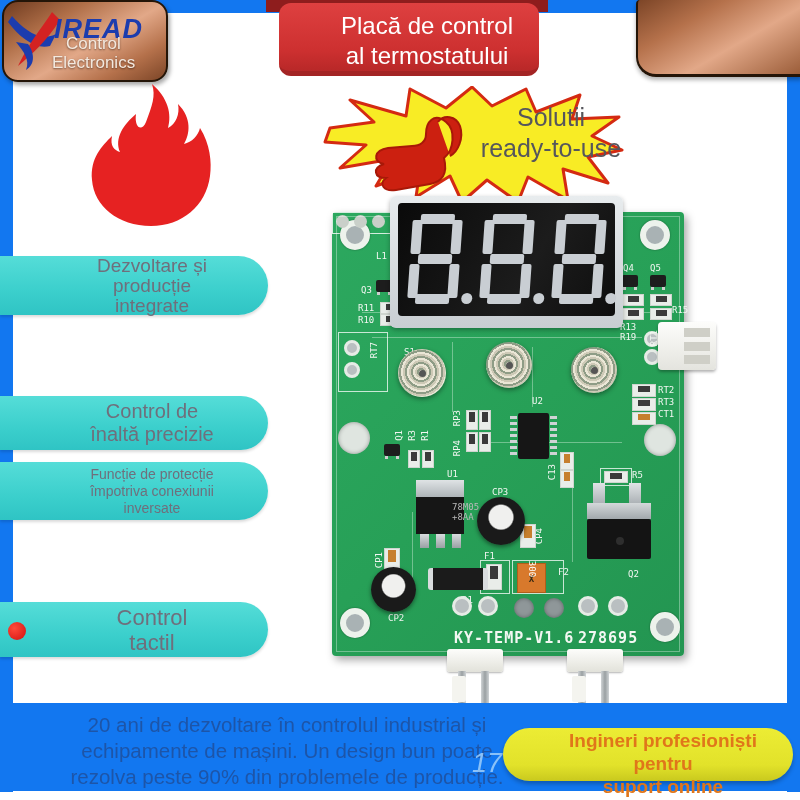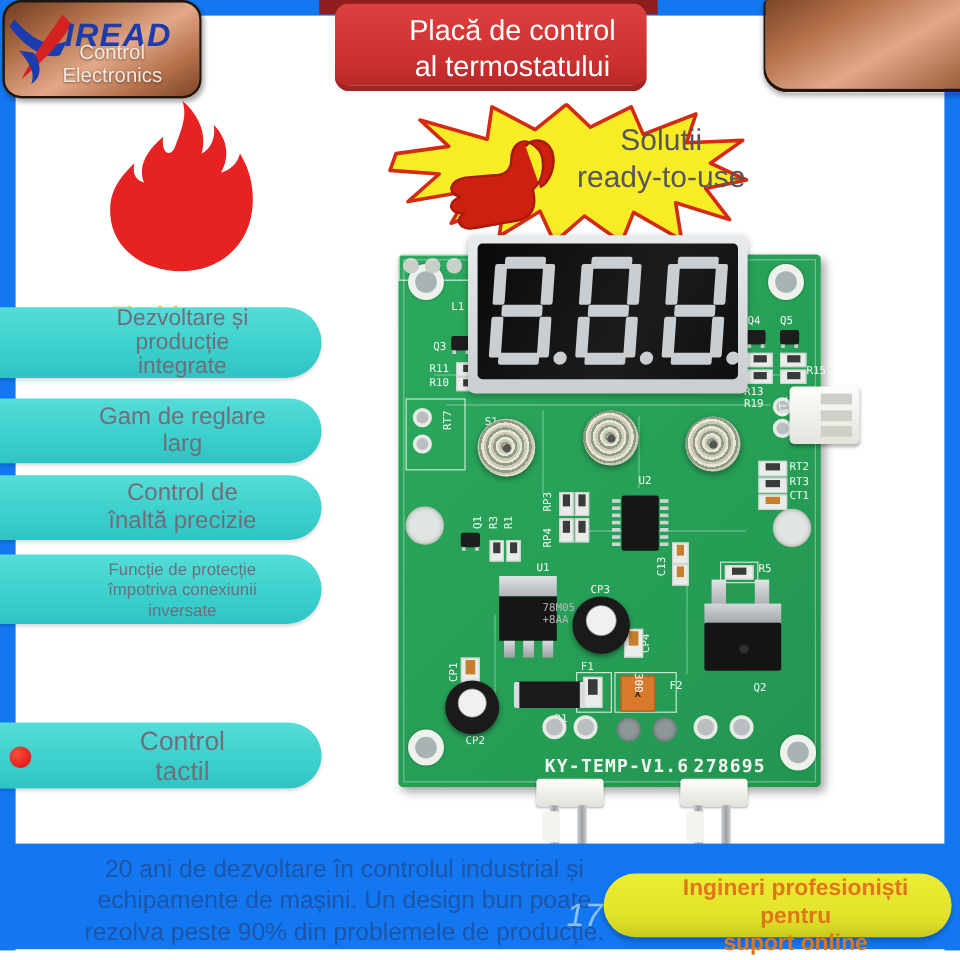--- a/index.html
+++ b/index.html
@@ -168,22 +168,20 @@
   <svg class="abs" id="burst" viewBox="0 0 305 120">
     <polygon fill="#f8ec25" stroke="#d42a12" stroke-width="3" stroke-linejoin="round" points="8,42 52,36 28,14 84,30 88,3 124,22 150,1 170,20 204,3 214,26 258,9 250,33 297,31 270,50 300,64 266,71 286,97 241,83 246,114 206,91 196,116 165,94 140,116 128,90 94,111 98,84 54,100 70,73 18,82 44,59 3,56"></polygon>
     <path fill="#cc2010" stroke="#a81808" stroke-width="2" d="M66 62 C52 64 50 76 62 78 C50 82 52 92 64 92 C56 98 62 106 74 104 L108 98 C120 96 126 88 122 72 C132 64 134 44 124 36 C112 26 104 36 104 48 C104 56 98 60 90 60 Z M116 36 C122 28 134 30 138 40 C142 52 136 66 128 70"></path>
   </svg>
   <div class="abs pre" id="burst-text">Solutii
 ready-to-use</div>
 
   <div class="abs feature pre" id="f0">Dezvoltare și
 producție
 integrate</div>
-  <div class="abs feature pre" id="f1">Gam de reglare
-larg</div>
   <div class="abs feature pre" id="f2">Control de
 înaltă precizie</div>
   <div class="abs feature pre" id="f3">Funcție de protecție
 împotriva conexiunii
 inversate</div>
   <div class="abs feature pre" id="f5">Control
 tactil</div>
   <div class="abs" id="red-dot"></div>
 
   <div class="abs" id="pcb">

